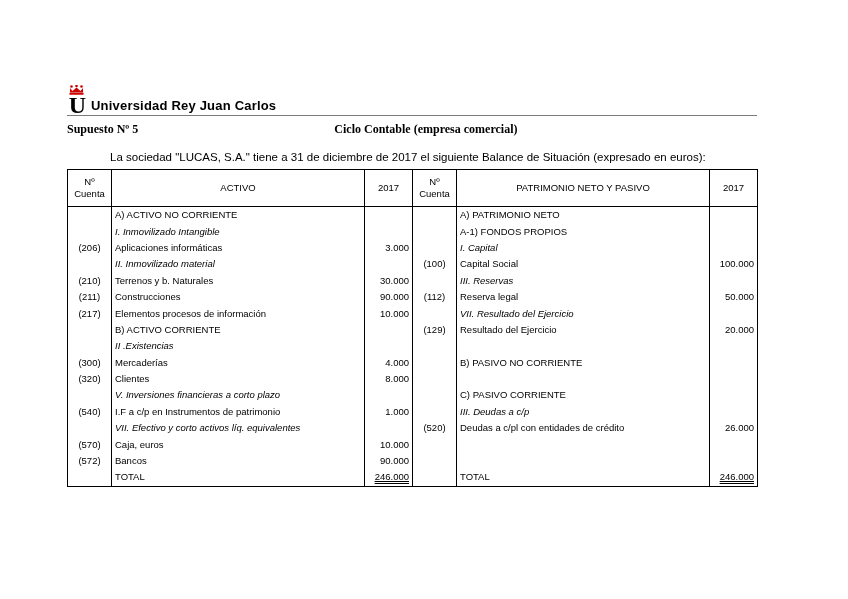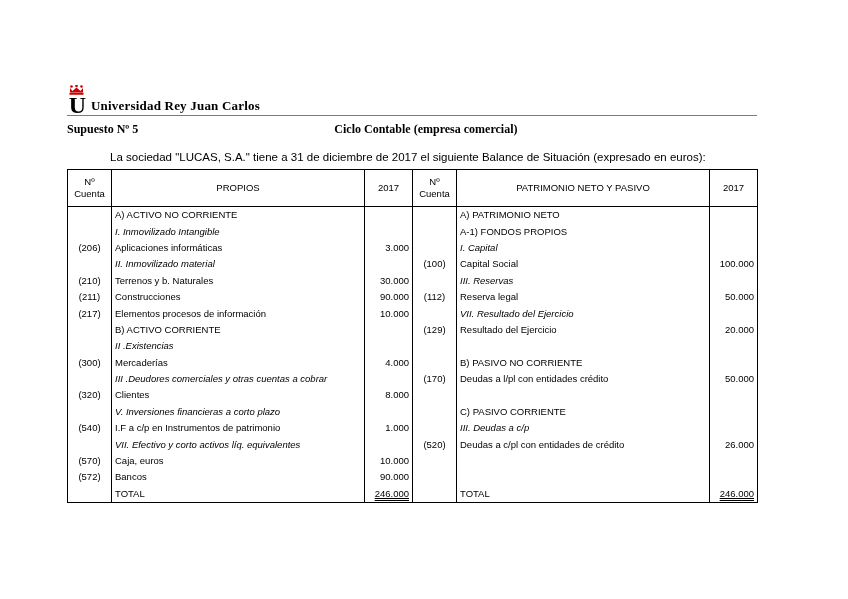--- a/index.html
+++ b/index.html
@@ -55,21 +55,21 @@
     width: 21px;
     height: 19px;
     font-family: "Liberation Serif", serif;
     font-weight: bold;
     font-size: 24px;
     line-height: 18px;
     text-align: center;
     color: #000000;
   }
   .brand-name {
-    font-family: Liberation Serif, serif;
+    font-family: Liberation Sans, sans-serif;
     font-weight: bold;
     font-size: 13px;
     line-height: 14px;
     letter-spacing: 0.2px;
     padding-bottom: 1px;
     white-space: nowrap;
   }
   .rule {
     border-top: 1px solid #7b7b7b;
     margin-top: 1px;
@@ -239,21 +239,21 @@
       <col class="c-acct-r">
         <col class="c-desc-r">
         <col class="c-amt-r">
     </colgroup>
     <thead>
       <tr class="hdr">
         <td class="two-line vline-r">
           <span>Nº</span>
           <span>Cuenta</span>
         </td>
-        <td class="vline-r">PROPIOS</td>
+        <td class="vline-r">ACTIVO</td>
         <td class="vline-heavy">2017</td>
         <td class="two-line vline-r">
           <span>Nº</span>
           <span>Cuenta</span>
         </td>
         <td class="vline-r">PATRIMONIO NETO Y PASIVO</td>
         <td>2017</td>
       </tr>
     </thead>
     <tbody>
@@ -331,28 +331,20 @@
         </tr>
         <tr>
           <td class="col-acct">(300)</td>
           <td class="col-desc lvl-item">Mercaderías</td>
           <td class="col-amt heavy-right">4.000</td>
           <td class="col-acct"></td>
           <td class="col-desc lvl-section">B) PASIVO NO CORRIENTE</td>
           <td class="col-amt"></td>
         </tr>
         <tr>
-          <td class="col-acct"></td>
-          <td class="col-desc lvl-roman">III .Deudores comerciales y otras cuentas a cobrar</td>
-          <td class="col-amt heavy-right"></td>
-          <td class="col-acct">(170)</td>
-          <td class="col-desc lvl-item">Deudas a l/pl con entidades crédito</td>
-          <td class="col-amt">50.000</td>
-        </tr>
-        <tr>
           <td class="col-acct">(320)</td>
           <td class="col-desc lvl-item">Clientes</td>
           <td class="col-amt heavy-right">8.000</td>
           <td class="col-acct"></td>
           <td class="col-desc lvl-item"></td>
           <td class="col-amt"></td>
         </tr>
         <tr>
           <td class="col-acct"></td>
           <td class="col-desc lvl-roman">V. Inversiones financieras a corto plazo</td>

